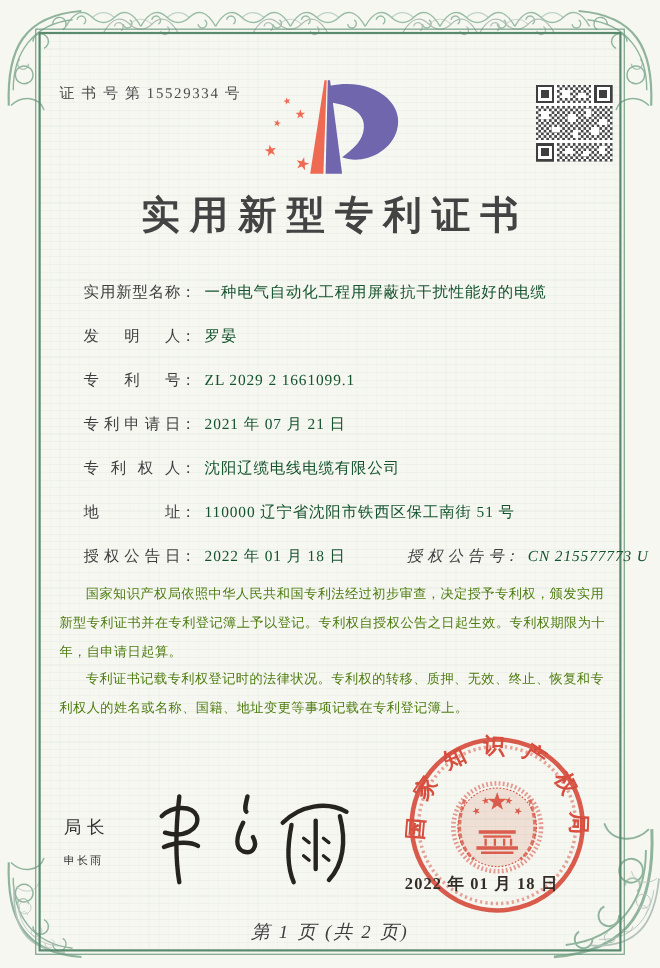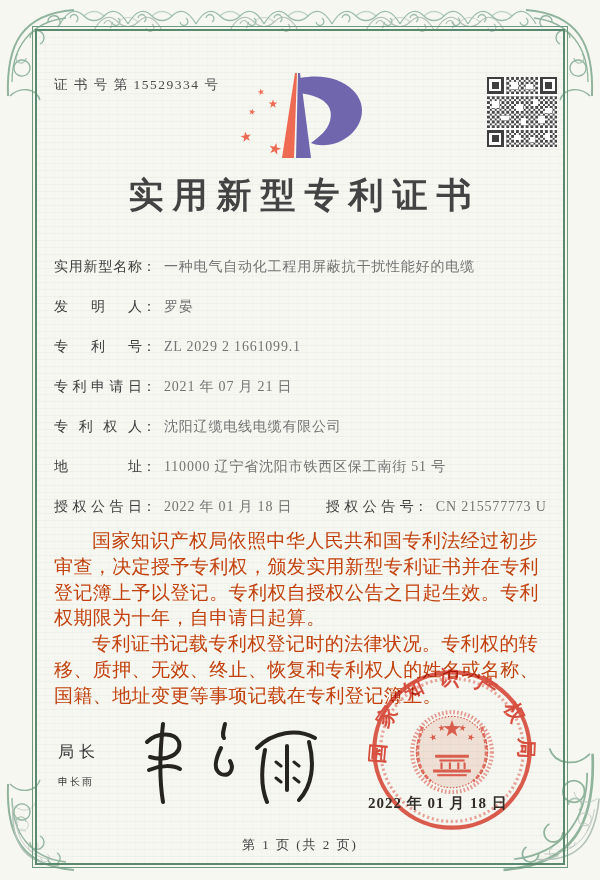--- a/index.html
+++ b/index.html
@@ -15,33 +15,33 @@
   .ornaments{position:absolute;left:0;top:0;pointer-events:none;}
   .abs{position:absolute;}
   .cert-no{left:54px;top:76px;font-size:13.5px;letter-spacing:1.5px;color:#4a4a4a;}
   .logo{left:232px;top:70px;}
   .qr{left:487px;top:77px;}
   .title{left:0;top:172px;width:100%;text-align:center;font-size:35px;font-weight:700;
          letter-spacing:9px;text-indent:9px;color:#434343;}
   .fields{left:54px;top:256px;right:40px;font-size:14px;}
   .frow{margin-bottom:19px;line-height:21px;white-space:nowrap;}
   .flabel{display:inline-block;width:88px;text-align:justify;text-align-last:justify;
-          vertical-align:top;color:#3e3e3e;}
+          vertical-align:top;color:#3e3e3e;margin-left:22px;}
   .fcolon{margin-right:8px;}
-  .fvalue{letter-spacing:.8px;color:#737373;}
-  .fgroup2{margin-left:30px;}
-  .paras{left:54px;top:528px;width:498px;font-size:19px;line-height:25.8px;
-         color:#c2410c;letter-spacing:.4px;}
+  .fvalue{letter-spacing:.8px;color:#14532d;}
+  .fgroup2{margin-left:30px;font-style:italic;}
+  .paras{left:54px;top:528px;width:498px;font-size:12px;line-height:25.8px;
+         color:#4d7c0f;letter-spacing:.4px;}
   .paras p{margin:0;text-indent:2em;}
   .director-title{left:58px;top:742px;font-size:16px;letter-spacing:5px;color:#333;}
   .director-name{left:58px;top:775px;font-size:10px;letter-spacing:2px;color:#333;}
   .signature{left:125px;top:710px;}
   .seal{left:368px;top:666px;mix-blend-mode:multiply;opacity:.94;}
   .seal-date{left:368px;top:794px;font-size:15px;font-weight:600;color:#322c27;letter-spacing:1px;}
-  .footer{left:0;top:836px;width:100%;text-align:center;font-size:13px;letter-spacing:2px;color:#3f3f3f;}
+  .footer{left:0;top:836px;width:100%;text-align:center;font-size:17px;letter-spacing:2px;color:#3f3f3f;font-style:italic;}
 </style>
 </head>
 <body>
 
 <div class="page">
 
   <svg class="ornaments" width="600" height="880" viewBox="0 0 600 880">
     <defs>
       <g id="motif">
         <path d="M0,16 C8,2 16,0 24,8 C30,14 38,14 44,8 C52,0 60,2 68,16" fill="none"></path>

